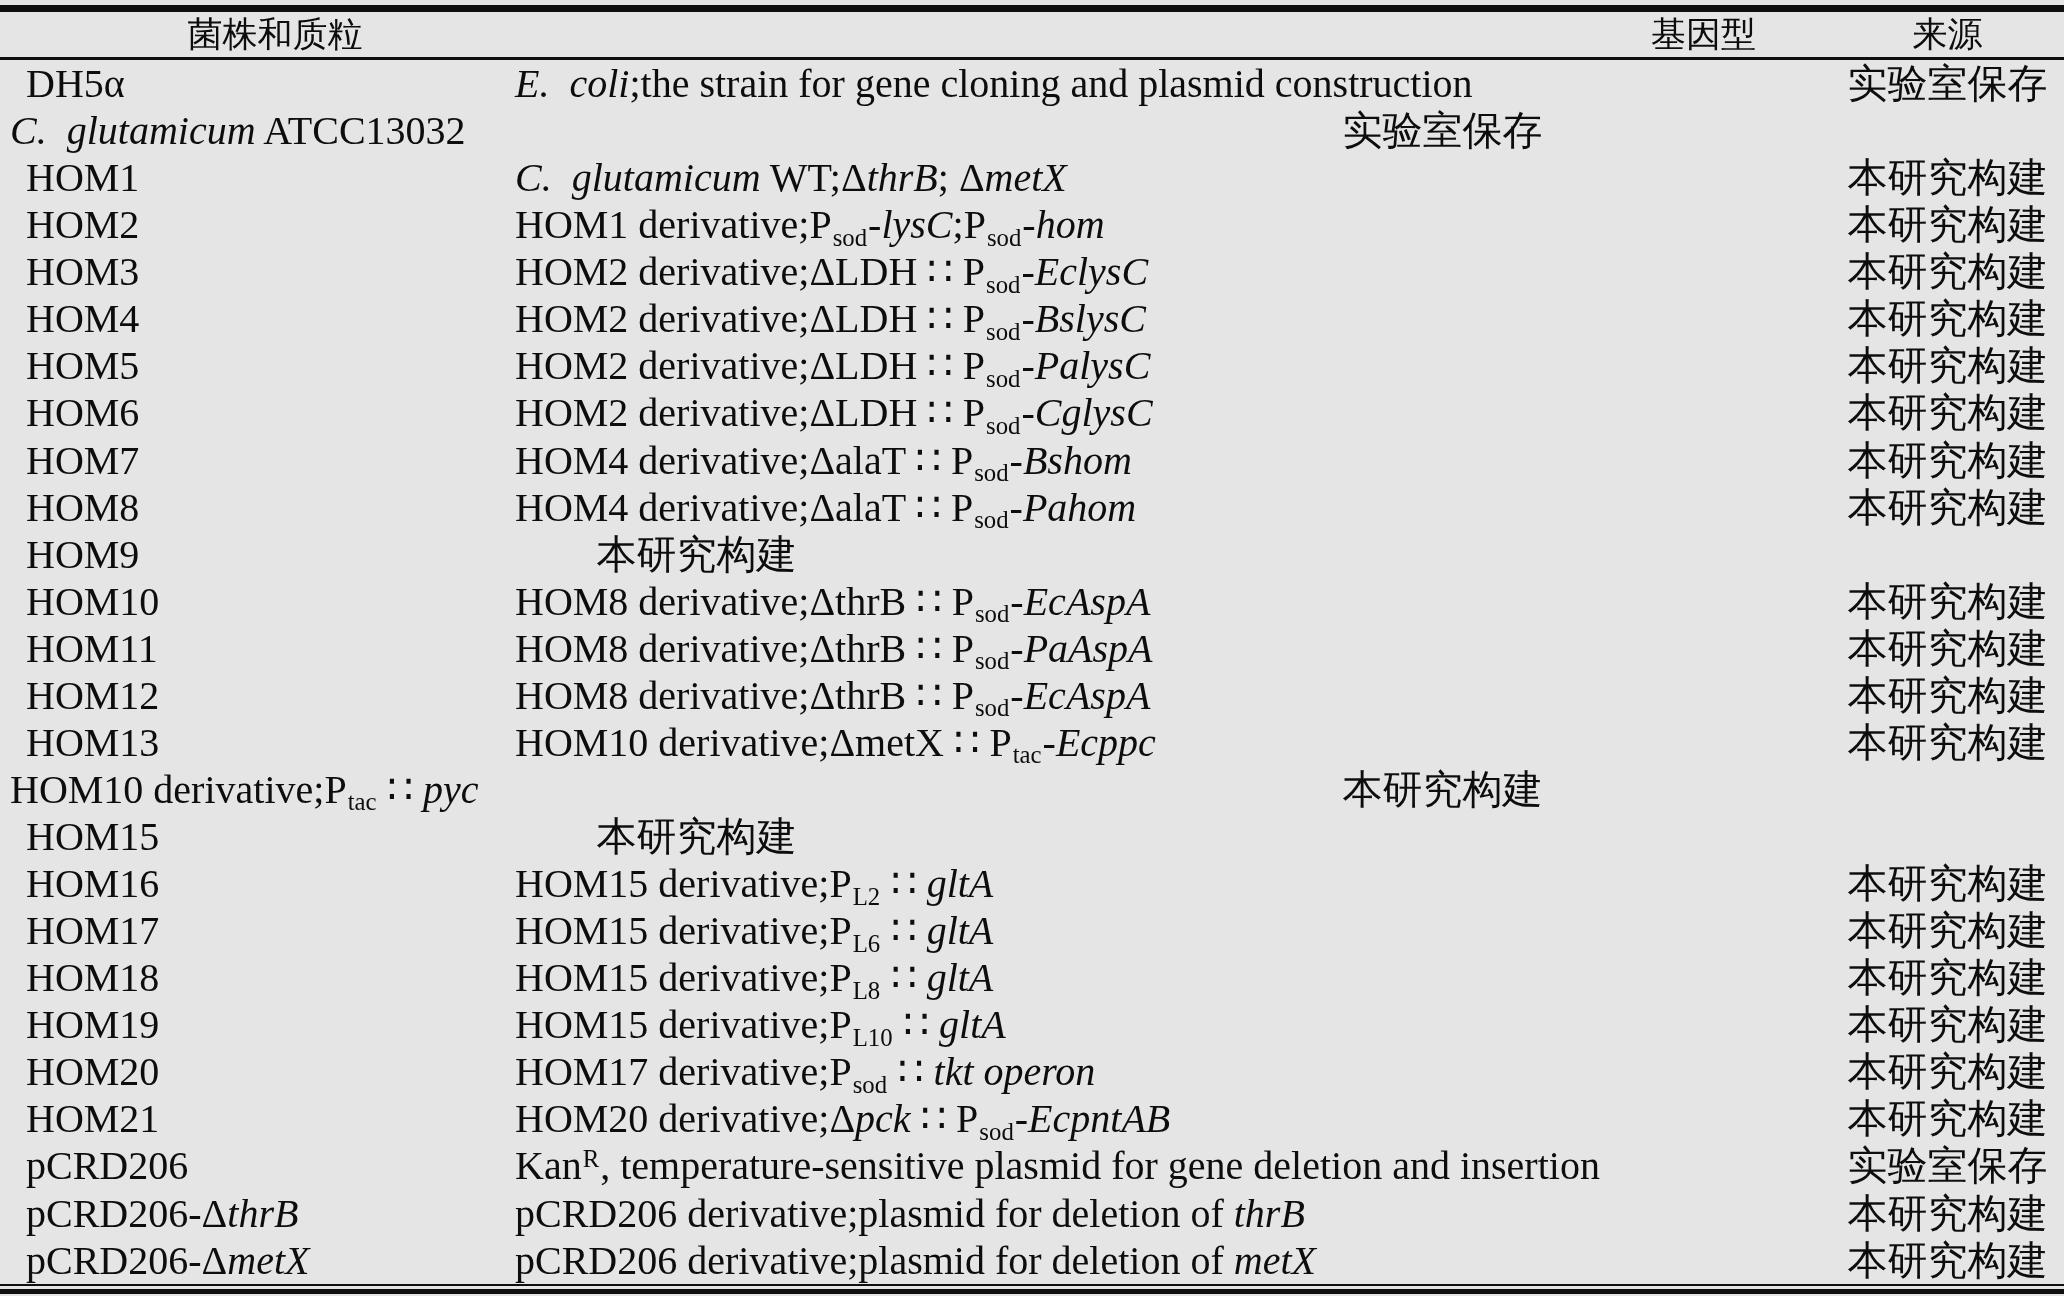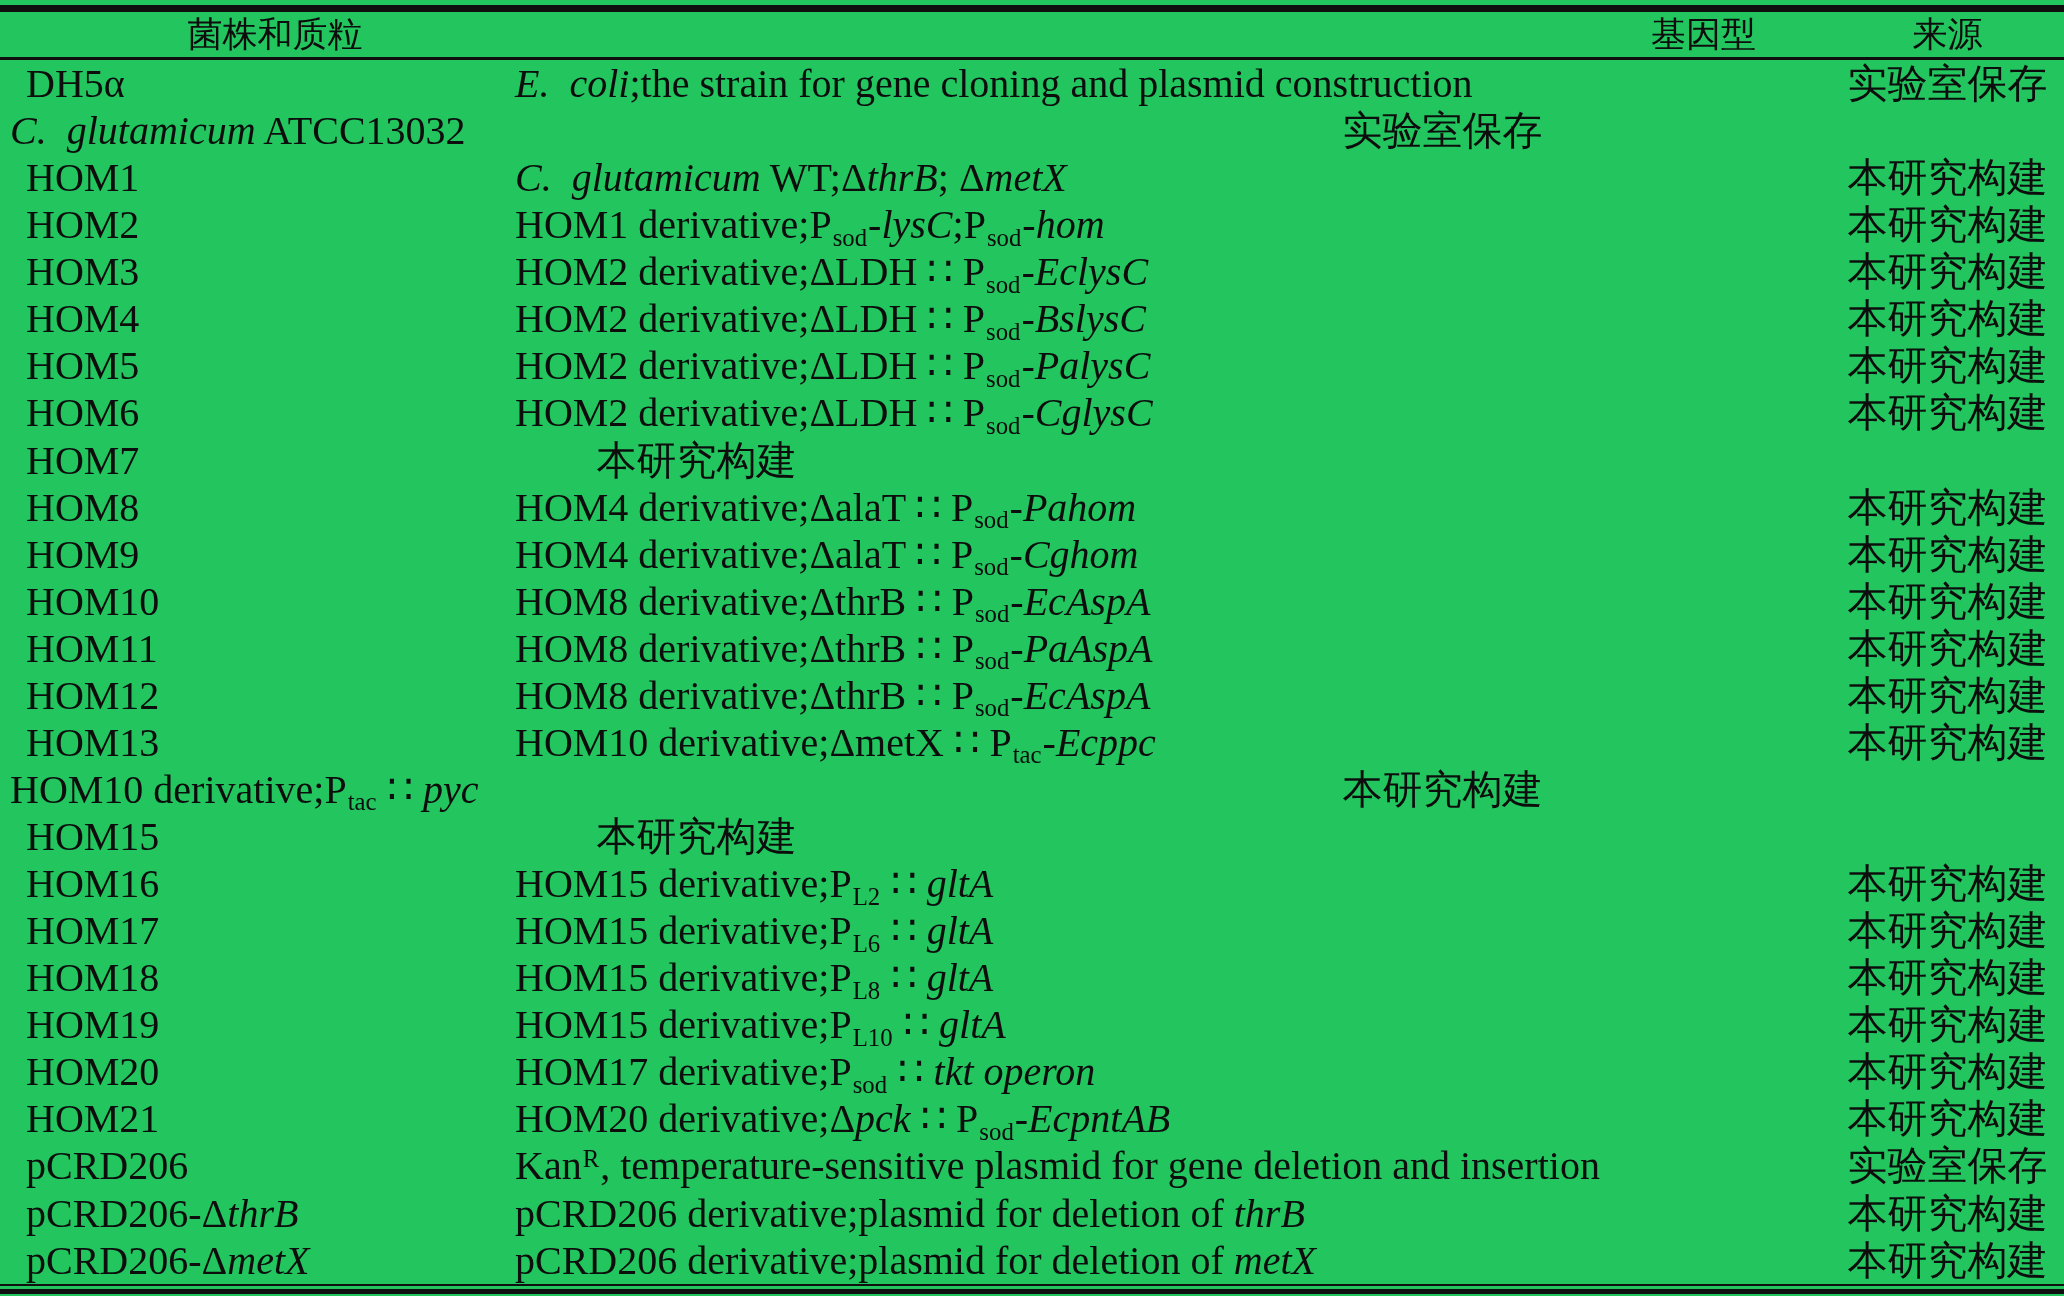--- a/index.html
+++ b/index.html
@@ -1,17 +1,17 @@
 <!DOCTYPE html>
 <html><head>
 <meta charset="utf-8">
 <style>
   html,body{margin:0;padding:0;background:#ffffff;}
   .page{
-    width:2064px;height:1296px;background:#22c55e;overflow:hidden;
+    width:2064px;height:1296px;background:#e5e5e5;overflow:hidden;
     font-family:"Liberation Serif","DejaVu Serif",serif;color:#0d0d0d;
   }
   .tbl{margin-top:5px;}
   .topline{height:0;border-top:7px solid #0f0f0f;}
   .thead{display:flex;height:45px;align-items:center;border-bottom:3px solid #0f0f0f;font-size:35px;}
   .tr{display:flex;height:47.07px;align-items:center;font-size:40px;}
   .c1{width:505px;box-sizing:border-box;flex:none;}
   .c2{width:1251px;box-sizing:border-box;flex:none;}
   .c3{width:308px;box-sizing:border-box;flex:none;text-align:center;padding-left:75px;}
   .thead .c1{text-align:center;padding-left:45px;}
@@ -69,30 +69,30 @@
           <div class="td c2"><span>HOM2 derivative;ΔLDH ∷ P</span><span class="sb">sod</span><span>-</span><span class="it">PalysC</span></div>
           <div class="td c3">本研究构建</div>
         </div>
         <div class="tr">
           <div class="td c1"><span>HOM6</span></div>
           <div class="td c2"><span>HOM2 derivative;ΔLDH ∷ P</span><span class="sb">sod</span><span>-</span><span class="it">CglysC</span></div>
           <div class="td c3">本研究构建</div>
         </div>
         <div class="tr">
           <div class="td c1"><span>HOM7</span></div>
+          <div class="td c2"><span>HOM4 derivative;ΔalaT ∷ P</span><span class="sb">sod</span><span>-</span><span class="it">Bshom</span></div>
           <div class="td c3">本研究构建</div>
         </div>
         <div class="tr">
           <div class="td c1"><span>HOM8</span></div>
           <div class="td c2"><span>HOM4 derivative;ΔalaT ∷ P</span><span class="sb">sod</span><span>-</span><span class="it">Pahom</span></div>
           <div class="td c3">本研究构建</div>
         </div>
         <div class="tr">
           <div class="td c1"><span>HOM9</span></div>
-          <div class="td c2"><span>HOM4 derivative;ΔalaT ∷ P</span><span class="sb">sod</span><span>-</span><span class="it">Cghom</span></div>
           <div class="td c3">本研究构建</div>
         </div>
         <div class="tr">
           <div class="td c1"><span>HOM10</span></div>
           <div class="td c2"><span>HOM8 derivative;ΔthrB ∷ P</span><span class="sb">sod</span><span>-</span><span class="it">EcAspA</span></div>
           <div class="td c3">本研究构建</div>
         </div>
         <div class="tr">
           <div class="td c1"><span>HOM11</span></div>
           <div class="td c2"><span>HOM8 derivative;ΔthrB ∷ P</span><span class="sb">sod</span><span>-</span><span class="it">PaAspA</span></div>

